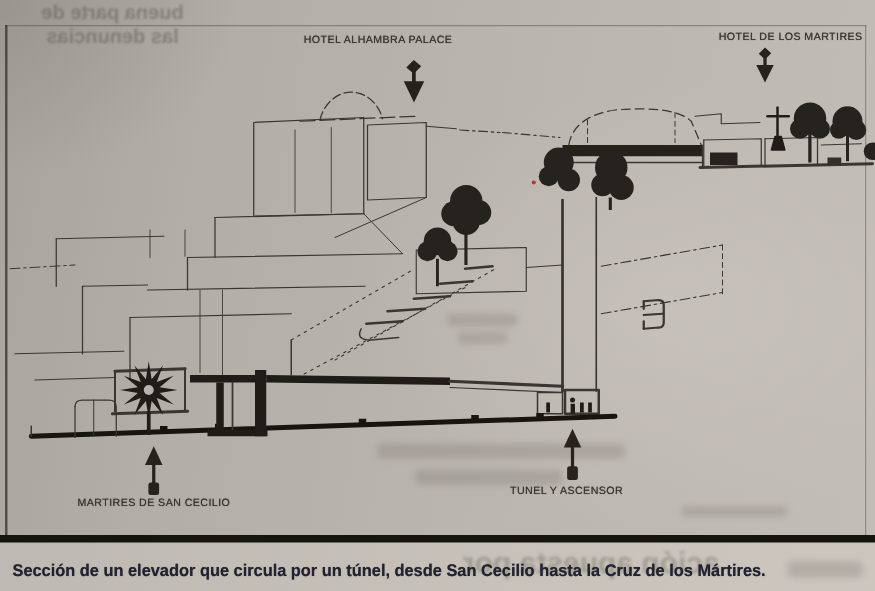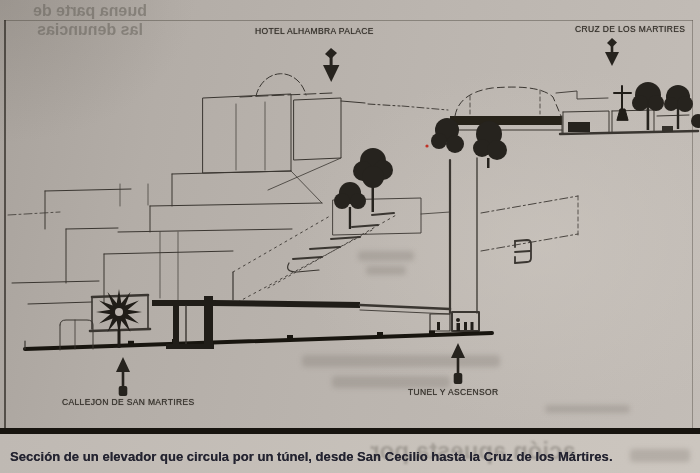--- a/index.html
+++ b/index.html
@@ -262,23 +262,23 @@
           <path d="M458 343 l7 15 h-14 z"></path>
           <rect x="456.7" y="357" width="2.6" height="17"></rect>
           <rect x="453.7" y="373" width="8.6" height="11" rx="2"></rect>
         </g>
       </g>
 
       <circle cx="427" cy="146" r="1.6" fill="#c13226" stroke="none"></circle>
     </g>
   </svg>
 
-  <div class="lbl" style="left:255px;top:26px;">HOTEL ALHAMBRA PALACE</div>
-  <div class="lbl" style="left:575px;top:24px;">CRUZ DE LOS MARTIRES</div>
-  <div class="lbl" style="left:62px;top:397px;">CALLEJON DE SAN MARTIRES</div>
+  <div class="lbl" style="left:243px;top:26px;">HOTEL ALHAMBRA PALACE</div>
+  <div class="lbl" style="left:575px;top:24px;">HOTEL DE LOS MARTIRES</div>
+  <div class="lbl" style="left:62px;top:397px;">MARTIRES DE SAN CECILIO</div>
   <div class="lbl" style="left:408px;top:387px;text-align:center;">TUNEL Y ASCENSOR</div>
 
   <div class="abs caption-strip"></div>
   <div class="abs bottom-bar"></div>
   <div class="bleed bleed-bottom">ación apuesta por</div>
   <div class="smudge" style="left:630px;top:449px;width:60px;height:13px;"></div>
   <div class="caption">Sección de un elevador que circula por un túnel, desde San Cecilio hasta la Cruz de los Mártires.</div>
 
 </div>
 

